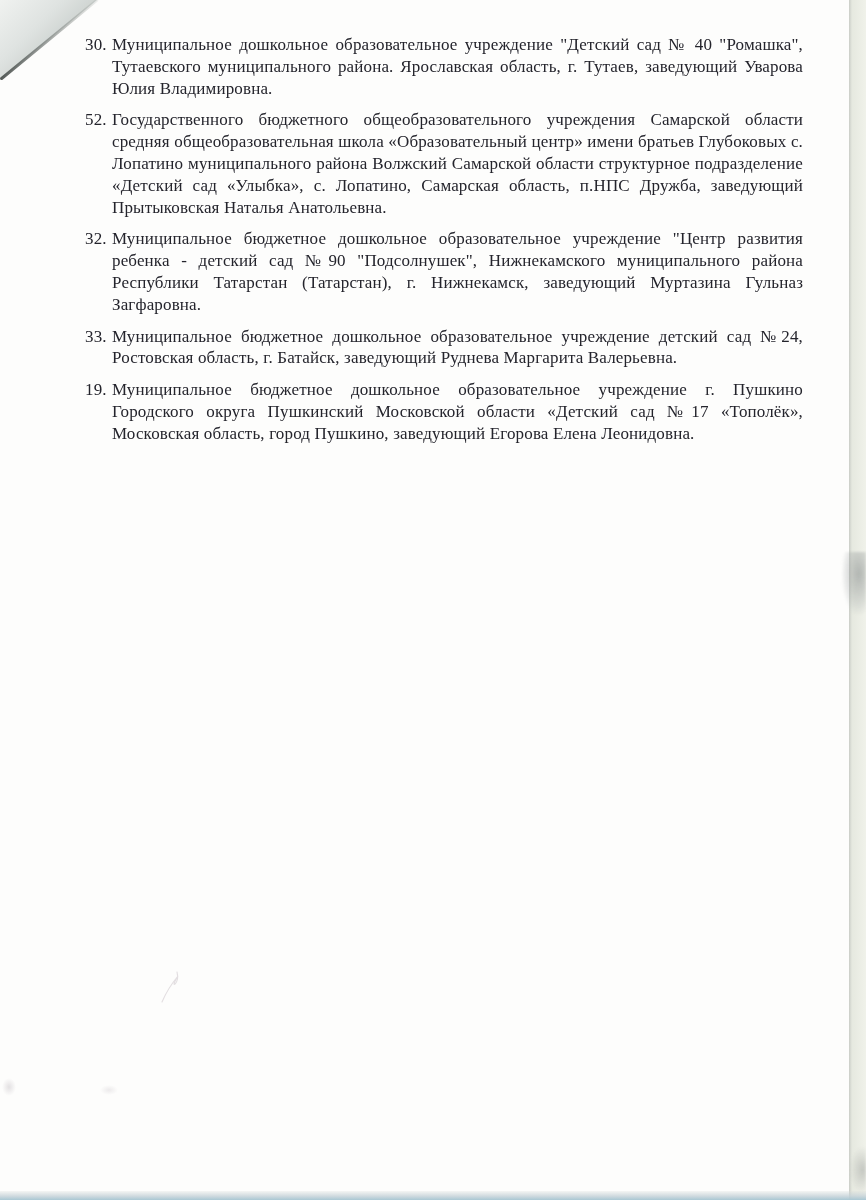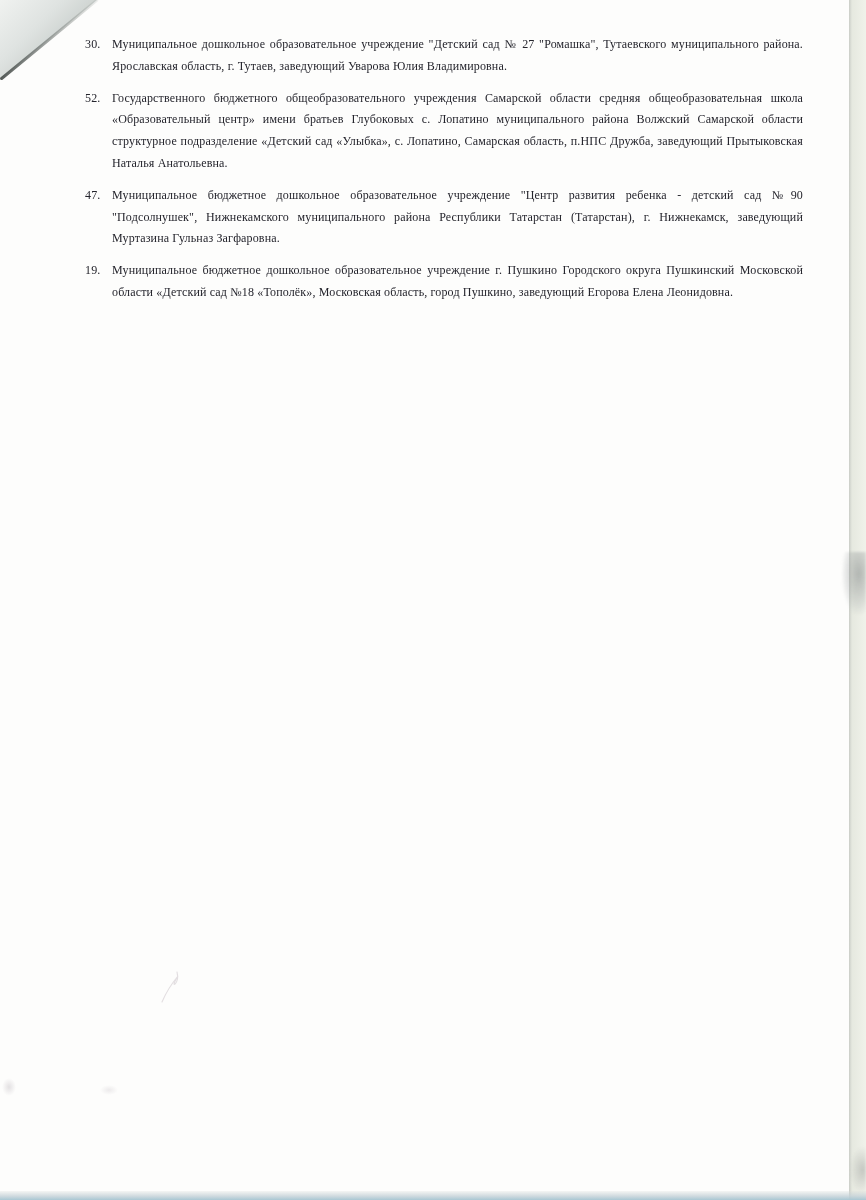--- a/index.html
+++ b/index.html
@@ -13,21 +13,21 @@
     position: relative;
     width: 866px; height: 1200px;
     background: #fdfdfc;
   }
   
   .doc-list {
     position: absolute;
     top: 34px; left: 85px;
     width: 718px;
     color: #24242c;
-    font-size: 12px;
+    font-size: 17px;
     line-height: 21.8px;
     letter-spacing: 0.15px;
   }
   .doc-item {
     position: relative;
     padding-left: 27px;
     text-align: justify;
     margin-bottom: 10px;
   }
   .doc-item .num {
@@ -102,33 +102,37 @@
   <svg class="pencil-squiggle" viewBox="0 0 72 72">
     <path d="M14,60 Q20,46 30,34 Q24,44 27,42 Q31,38 29,30" fill="none" stroke="#b3a8b0" stroke-width="1.1" stroke-linecap="round" opacity="0.8"></path>
   </svg>
   <div class="faint-smudge-a"></div>
   <div class="faint-smudge-b"></div>
 
   <div class="doc-list">
 
     <div class="doc-item">
       <span class="num">30.</span>
-      <span>Муниципальное дошкольное образовательное учреждение "Детский сад № 27 "Ромашка", Тутаевского муниципального района. Ярославская область, г. Тутаев, заведующий Уварова Юлия Владимировна.</span>
+      <span>Муниципальное дошкольное образовательное учреждение "Детский сад № 40 "Ромашка", Тутаевского муниципального района. Ярославская область, г. Тутаев, заведующий Уварова Юлия Владимировна.</span>
     </div>
 
     <div class="doc-item">
       <span class="num">52.</span>
       <span>Государственного бюджетного общеобразовательного учреждения Самарской области средняя общеобразовательная школа «Образовательный центр» имени братьев Глубоковых с. Лопатино муниципального района Волжский Самарской области структурное подразделение «Детский сад «Улыбка», с. Лопатино, Самарская область, п.НПС Дружба, заведующий Прытыковская Наталья Анатольевна.</span>
     </div>
 
     <div class="doc-item">
-      <span class="num">47.</span>
+      <span class="num">32.</span>
       <span>Муниципальное бюджетное дошкольное образовательное учреждение "Центр развития ребенка - детский сад №90 "Подсолнушек", Нижнекамского муниципального района Республики Татарстан (Татарстан), г. Нижнекамск, заведующий Муртазина Гульназ Загфаровна.</span>
     </div>
 
+    <div class="doc-item">
+      <span class="num">33.</span>
+      <span>Муниципальное бюджетное дошкольное образовательное учреждение детский сад №24, Ростовская область, г. Батайск, заведующий Руднева Маргарита Валерьевна.</span>
+    </div>
 
     <div class="doc-item">
       <span class="num">19.</span>
-      <span>Муниципальное бюджетное дошкольное образовательное учреждение г. Пушкино Городского округа Пушкинский Московской области «Детский сад №18 «Тополёк», Московская область, город Пушкино, заведующий Егорова Елена Леонидовна.</span>
+      <span>Муниципальное бюджетное дошкольное образовательное учреждение г. Пушкино Городского округа Пушкинский Московской области «Детский сад №17 «Тополёк», Московская область, город Пушкино, заведующий Егорова Елена Леонидовна.</span>
     </div>
 
   </div>
 </div>
 
 </body></html>

